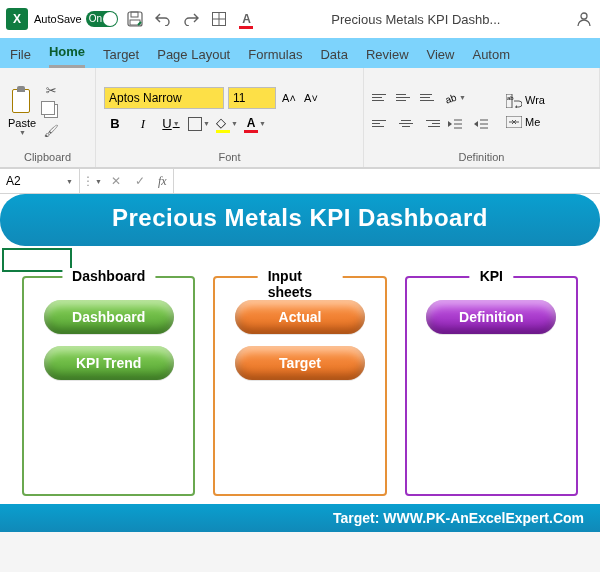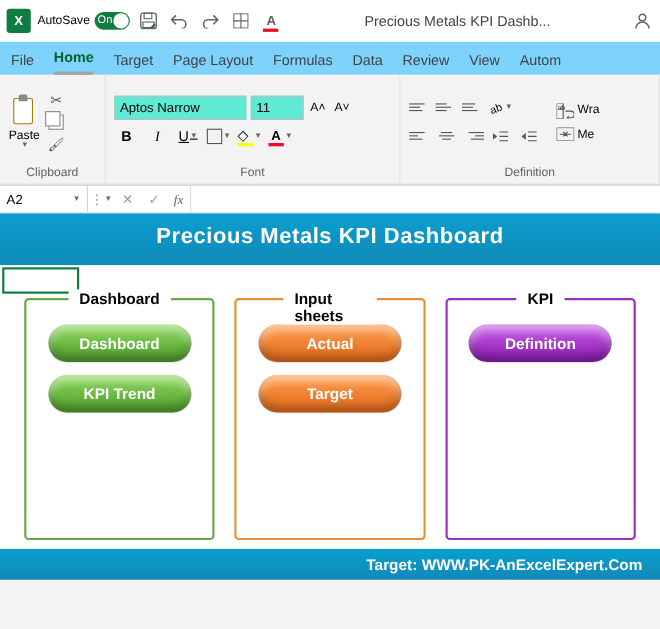--- a/index.html
+++ b/index.html
@@ -32,21 +32,21 @@
   .paste-ic .board { position: absolute; left: 4px; top: 4px; width: 18px; height: 24px; background: #fff; border: 1px solid #a67c00; border-radius: 2px; }
   .paste-ic .clip { position: absolute; left: 9px; top: 1px; width: 8px; height: 6px; background: #888; border-radius: 2px 2px 0 0; }
   .mini-col { display: flex; flex-direction: column; gap: 4px; }
   .mini-ic { width: 18px; height: 16px; display: flex; align-items: center; justify-content: center; font-size: 11px; color: #555; }
   .scissors::before { content: "✂"; font-size: 13px; color: #555; }
   .copy-ic { width: 14px; height: 14px; border: 1px solid #888; position: relative; background: #fff; }
   .copy-ic::after { content: ""; position: absolute; left: -4px; top: -4px; width: 12px; height: 12px; border: 1px solid #888; background: #fff; }
   .brush::before { content: "🖌"; font-size: 12px; }
 
   .font-top { display: flex; gap: 4px; align-items: center; margin-bottom: 4px; }
-  .font-sel { height: 22px; border: 1px solid #bcbcbc; background: #5eead4; font-size: 12px; padding: 0 4px; }
+  .font-sel { height: 22px; border: 1px solid #bcbcbc; background: #fde047; font-size: 12px; padding: 0 4px; }
   .font-sel.name { width: 120px; }
   .font-sel.size { width: 48px; }
   .step-ic { width: 18px; height: 18px; display: flex; align-items: center; justify-content: center; font-size: 11px; }
   .font-bot { display: flex; gap: 6px; align-items: center; }
   .fbtn { width: 22px; height: 22px; display: flex; align-items: center; justify-content: center; font-size: 13px; cursor: pointer; }
   .fbtn.b { font-weight: 700; }
   .fbtn.i { font-style: italic; font-family: serif; }
   .fbtn.u { text-decoration: underline; }
   .drop { font-size: 7px; margin-left: 1px; color: #666; }
   .border-ic { width: 14px; height: 14px; border: 1px solid #555; }
@@ -66,21 +66,21 @@
   
   .fxbar { height: 26px; background: #fff; border-top: 1px solid #d4d4d4; border-bottom: 1px solid #d4d4d4; display: flex; align-items: center; }
   .namebox { width: 80px; height: 100%; border-right: 1px solid #d4d4d4; padding: 0 6px; display: flex; align-items: center; justify-content: space-between; font-size: 12px; }
   .fx-btns { display: flex; align-items: center; height: 100%; border-right: 1px solid #d4d4d4; }
   .fx-b { width: 24px; height: 100%; display: flex; align-items: center; justify-content: center; color: #999; font-size: 12px; }
   .fx-lbl { font-style: italic; font-family: serif; color: #666; padding: 0 6px; }
   .formula-input { flex: 1; height: 100%; border: none; padding: 0 6px; font-size: 12px; outline: none; }
 
   
   .sheet { padding: 0; background: #fff; }
-  .banner { background: linear-gradient(180deg,#0a9fcf 0%,#1089b8 100%); color: #fff; text-align: center; font-family: Arial, sans-serif; font-weight: 700; font-size: 20px; padding: 10px 0 14px; letter-spacing: 0.5px; }
+  .banner { background: linear-gradient(180deg,#0a9fcf 0%,#1089b8 100%); color: #fff; text-align: center; font-family: Arial, sans-serif; font-weight: 700; font-size: 24px; padding: 10px 0 14px; letter-spacing: 0.5px; border-radius: 25px; }
   .sel-cell { width: 70px; height: 24px; border: 2px solid #107c41; margin: 2px 0 0 2px; background: #fff; }
   .cards-row { display: flex; gap: 18px; padding: 4px 22px 8px; }
   .card { flex: 1; border: 2px solid; border-radius: 4px; position: relative; padding: 22px 10px 10px; display: flex; flex-direction: column; gap: 12px; align-items: center; min-height: 220px; }
   .card-title { position: absolute; top: -10px; left: 50%; transform: translateX(-50%); background: #fff; padding: 0 10px; font-weight: 700; font-size: 14px; }
   .card.green { border-color: #6aa84f; }
   .card.orange { border-color: #e69138; }
   .card.purple { border-color: #9b30c2; }
   .pill { width: 130px; height: 34px; border-radius: 17px; color: #fff; font-weight: 700; font-size: 14px; display: flex; align-items: center; justify-content: center; box-shadow: inset 0 -6px 8px rgba(0,0,0,0.25), inset 0 6px 8px rgba(255,255,255,0.45), 0 1px 0 rgba(0,0,0,0.1); cursor: pointer; }
   .pill.green { background: linear-gradient(180deg,#8bd65b,#4f9e2f); }
   .pill.orange { background: linear-gradient(180deg,#ff9a4d,#e26a1a); }

